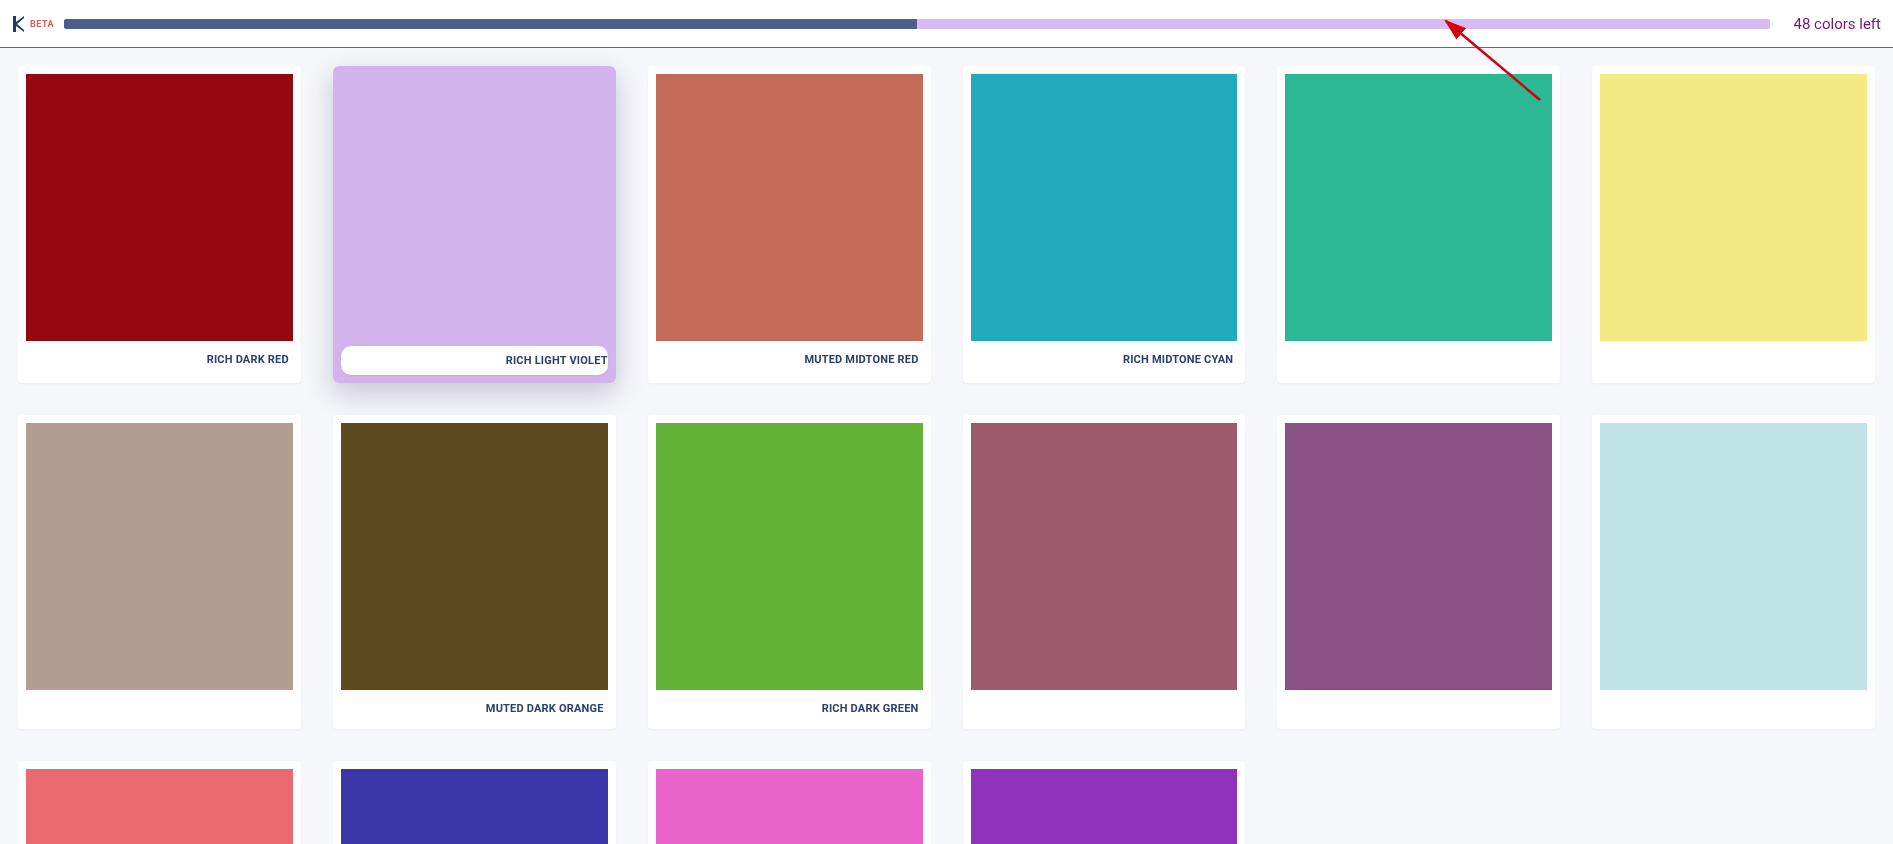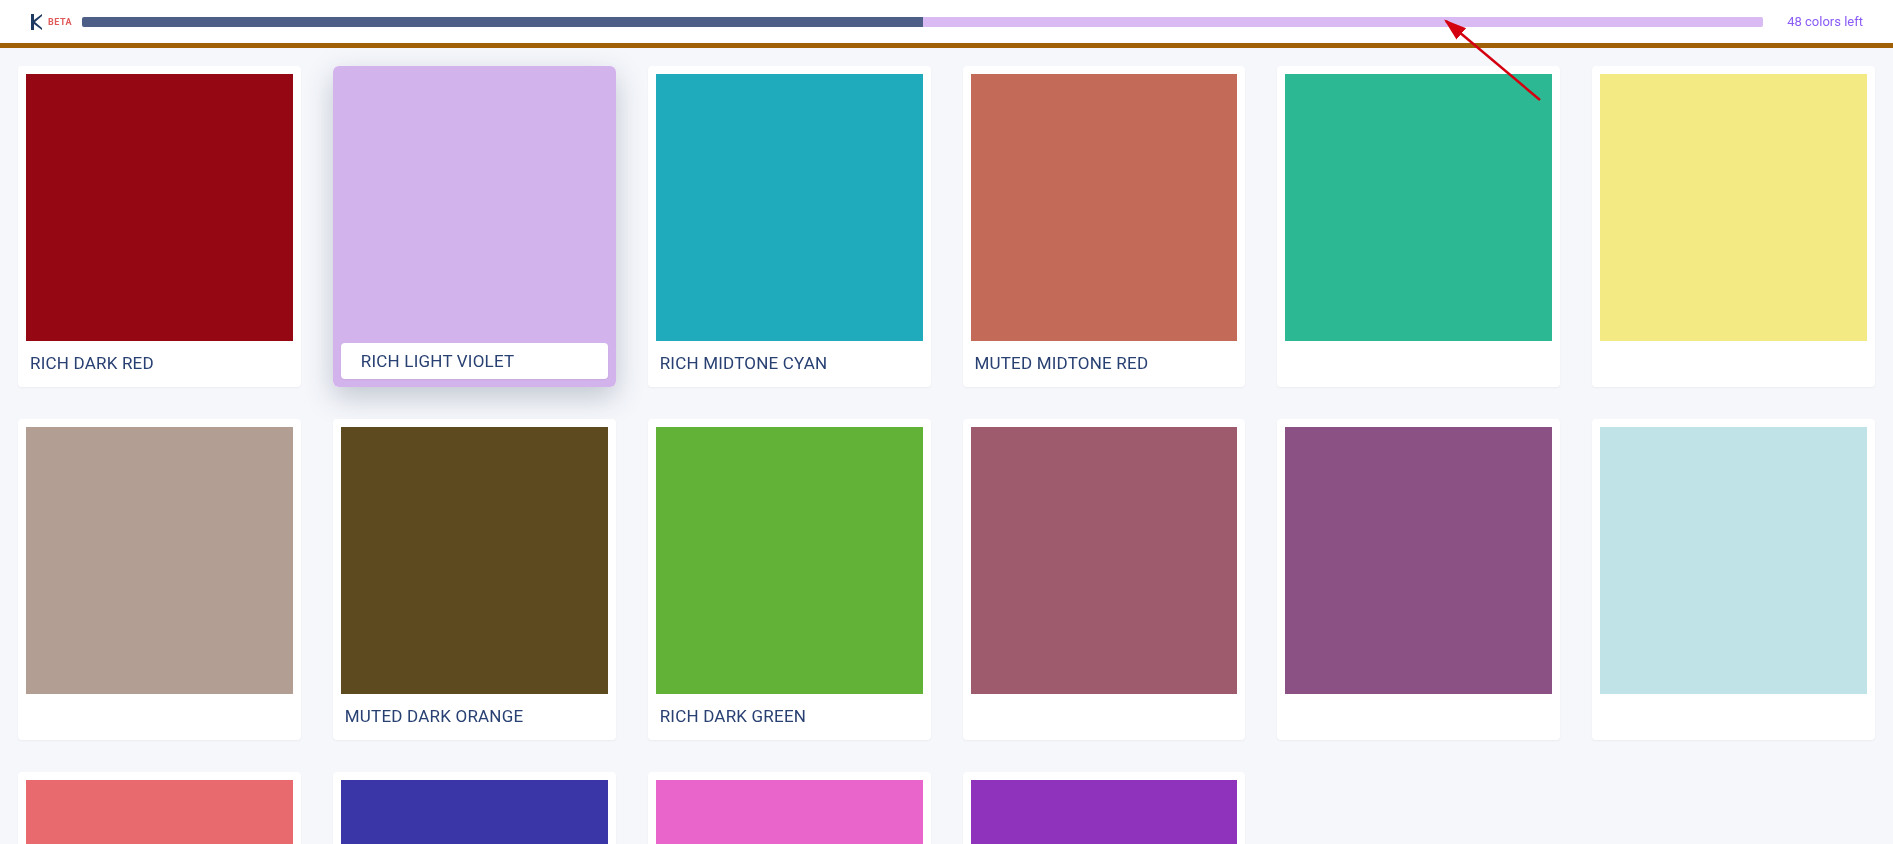--- a/index.html
+++ b/index.html
@@ -6,23 +6,23 @@
   html, body {
     width: 100%;
     font-family: -apple-system, BlinkMacSystemFont, "Segoe UI", Roboto, Helvetica, Arial, sans-serif;
     background: #f5f7fb;
     color: #1f3a62;
   }
   .header {
     display: flex;
     align-items: center;
     height: 48px;
-    padding: 0 30px;
+    padding: 0 12px;
     background: #ffffff;
-    border-bottom: 5px solid #a16207;
+    border-bottom: 1px solid #a16207;
     gap: 10px;
   }
   .logo {
     display: flex;
     align-items: center;
     gap: 4px;
   }
   .beta-badge {
     font-size: 9px;
     font-weight: 700;
@@ -32,22 +32,22 @@
   .progress-bar {
     flex: 1;
     height: 10px;
     border-radius: 2px;
     overflow: hidden;
     display: flex;
   }
   .progress-dark { background: #4d5f87; }
   .progress-light { background: #d9baf3; }
   .colors-left {
-    font-size: 13px;
-    color: #8b5cf6;
+    font-size: 15px;
+    color: #701a75;
     padding-left: 14px;
     white-space: nowrap;
   }
   .grid {
     display: grid;
     grid-template-columns: repeat(6, 1fr);
     gap: 32px;
     padding: 18px 18px 24px 18px;
   }
   .card {
@@ -75,36 +75,36 @@
     height: 100%;
     position: absolute;
     inset: 0;
     border-radius: 6px;
   }
   .card.selected .selected-pad {
     width: 100%;
     aspect-ratio: 1 / 1.12;
   }
   .label {
-    text-align: left;
-    font-size: 17px;
-    font-weight: 400;
+    text-align: right;
+    font-size: 11px;
+    font-weight: 700;
     letter-spacing: 0.2px;
     color: #284072;
     padding: 12px 4px 14px 4px;
     text-transform: uppercase;
   }
   .card.selected .label {
     position: absolute;
     left: 8px;
     right: 8px;
     bottom: 8px;
     background: #ffffff;
-    border-radius: 4px;
-    padding: 8px 20px;
+    border-radius: 10px;
+    padding: 8px 0;
     box-shadow: 0 1px 2px rgba(0,0,0,0.06);
   }
   
   .grid-wrap {
     height: calc(844px - 48px);
     overflow: hidden;
   }
   .annot-arrow {
     position: absolute;
     pointer-events: none;
@@ -132,26 +132,26 @@
       <div class="card">
         <div class="swatch" style="background: rgb(150, 7, 20);"></div>
         <div class="label">RICH DARK RED</div>
       </div>
       <div class="card selected">
         <div class="swatch" style="background: rgb(211, 179, 236);"></div>
         <div class="selected-pad"></div>
         <div class="label">RICH LIGHT VIOLET</div>
       </div>
       <div class="card">
+        <div class="swatch" style="background: rgb(195, 107, 88);"></div>
+        <div class="label">MUTED MIDTONE RED</div>
+      </div>
+      <div class="card">
         <div class="swatch" style="background: rgb(31, 171, 188);"></div>
         <div class="label">RICH MIDTONE CYAN</div>
-      </div>
-      <div class="card">
-        <div class="swatch" style="background: rgb(195, 107, 88);"></div>
-        <div class="label">MUTED MIDTONE RED</div>
       </div>
       <div class="card">
         <div class="swatch" style="background: rgb(44, 184, 147);"></div>
       </div>
       <div class="card">
         <div class="swatch" style="background: rgb(243, 234, 131);"></div>
       </div>
       <div class="card">
         <div class="swatch" style="background: rgb(178, 158, 146);"></div>
       </div>

